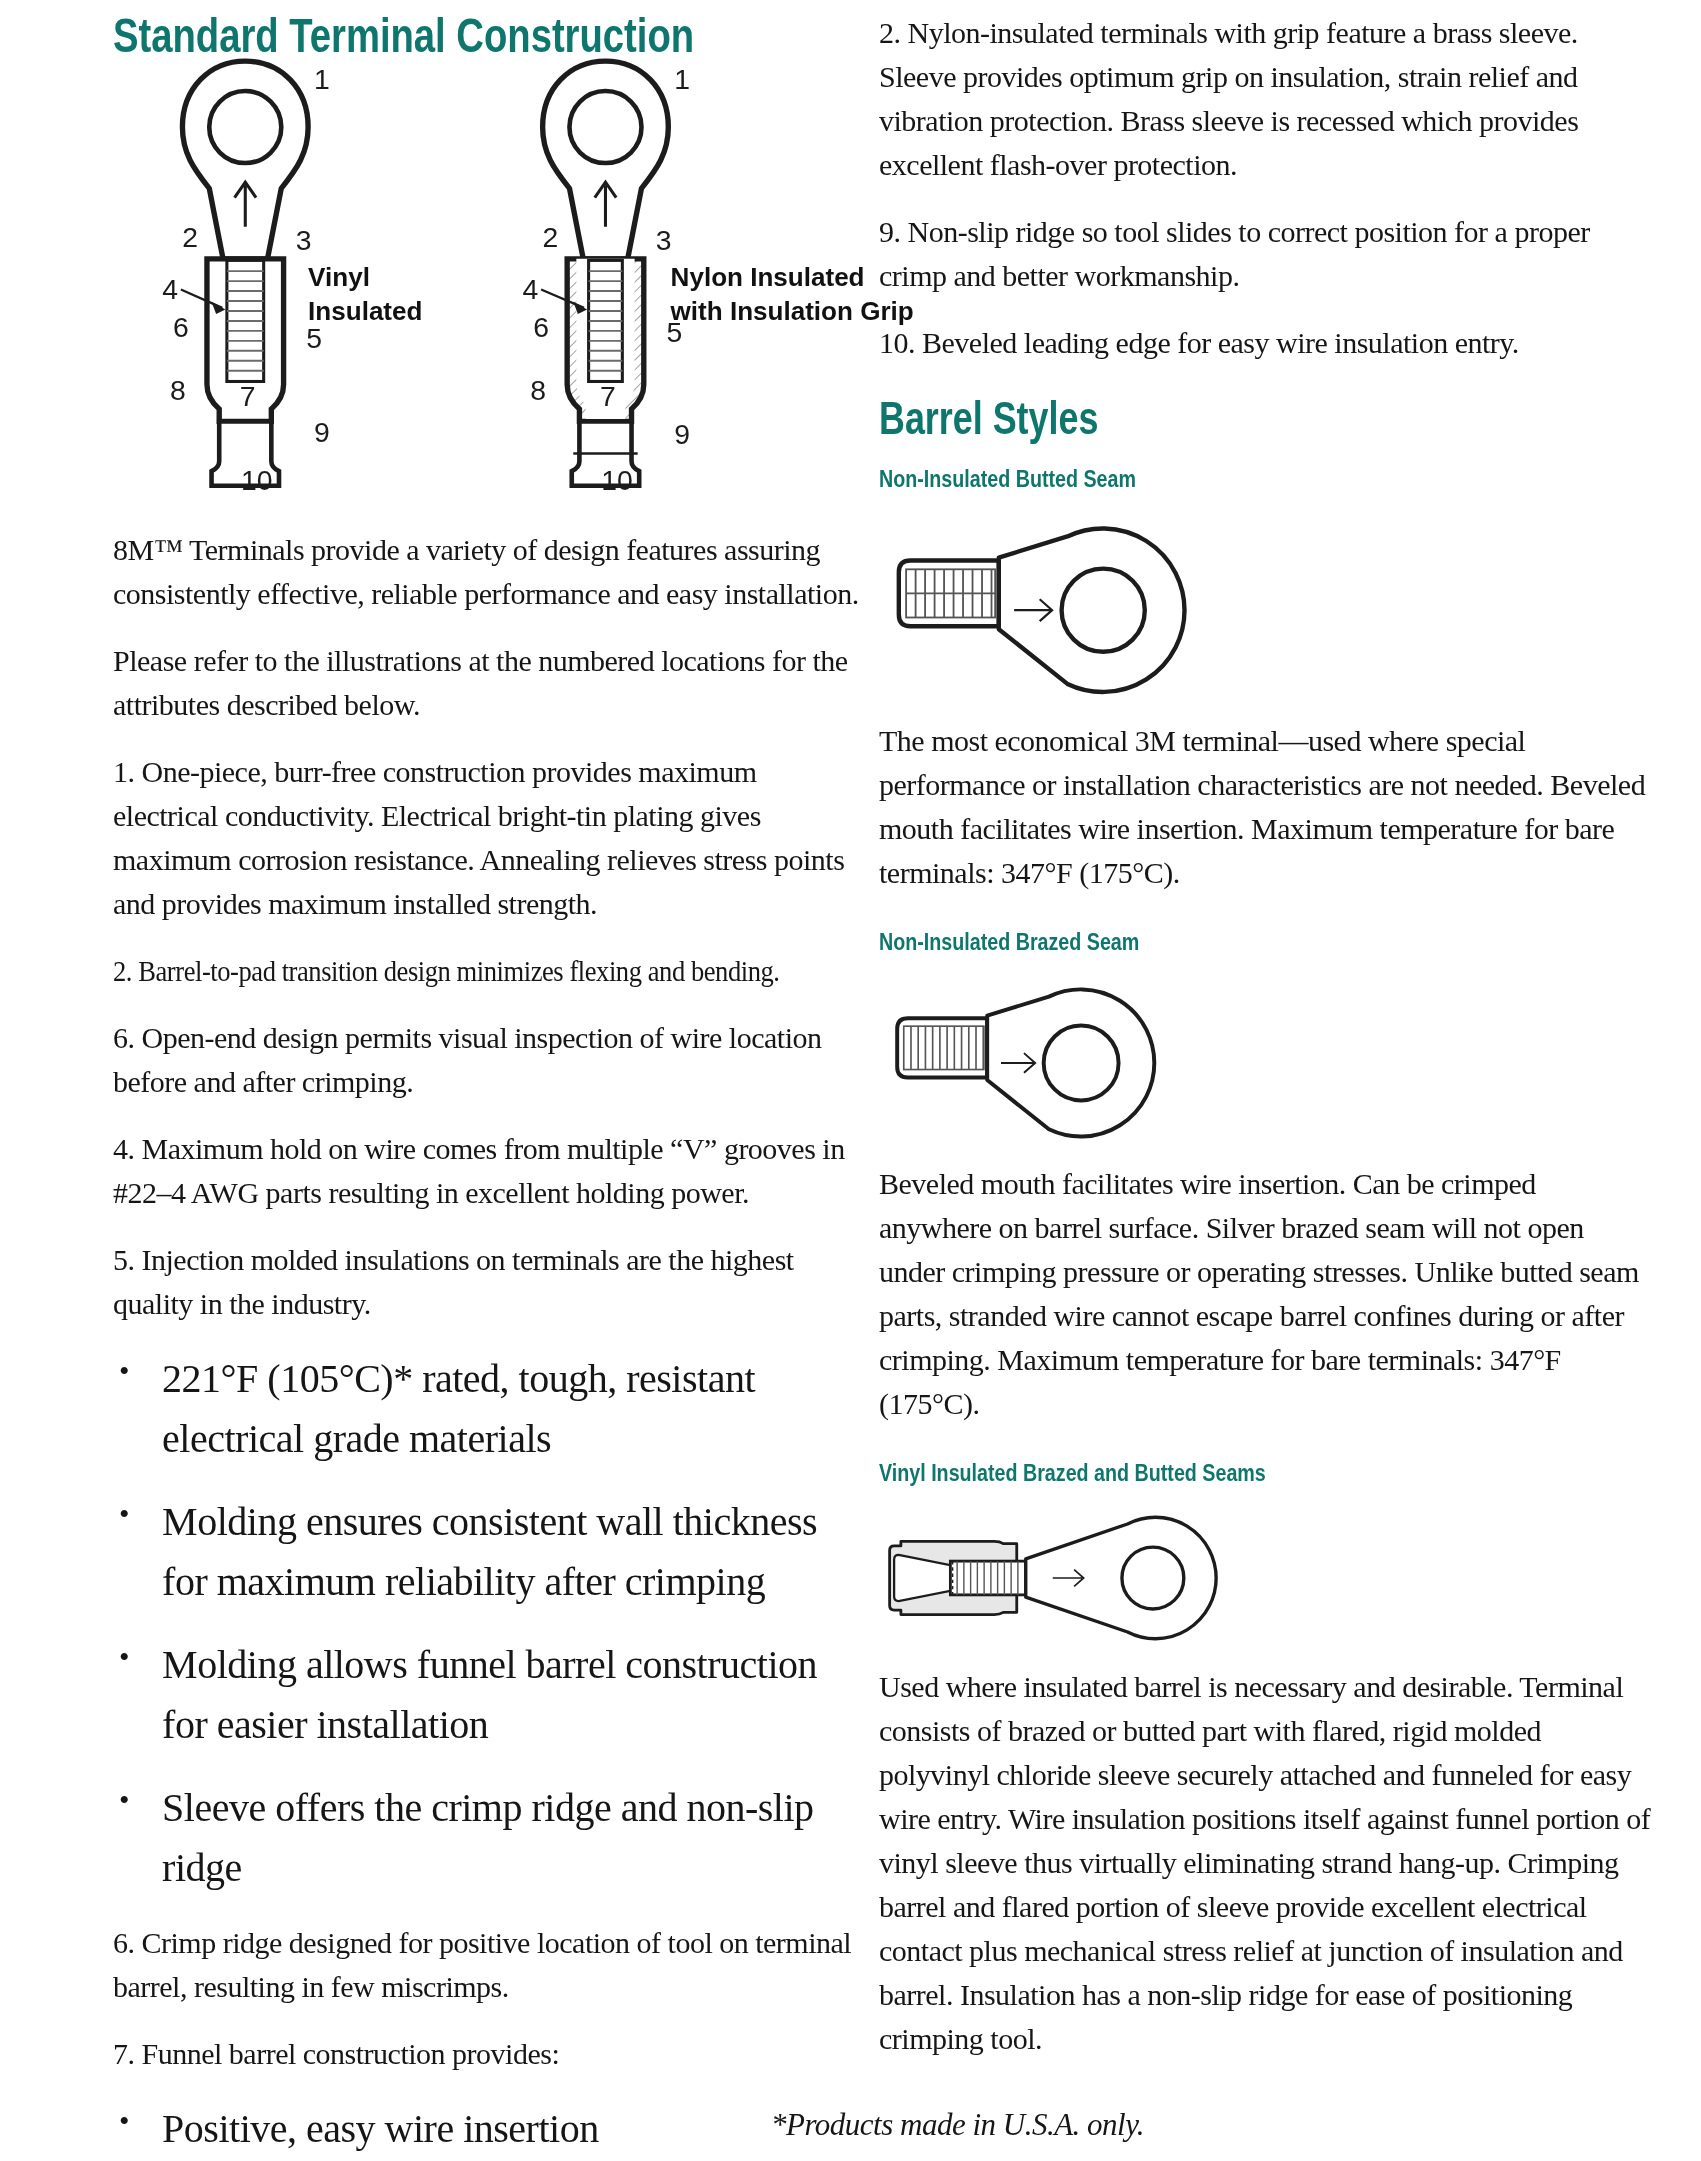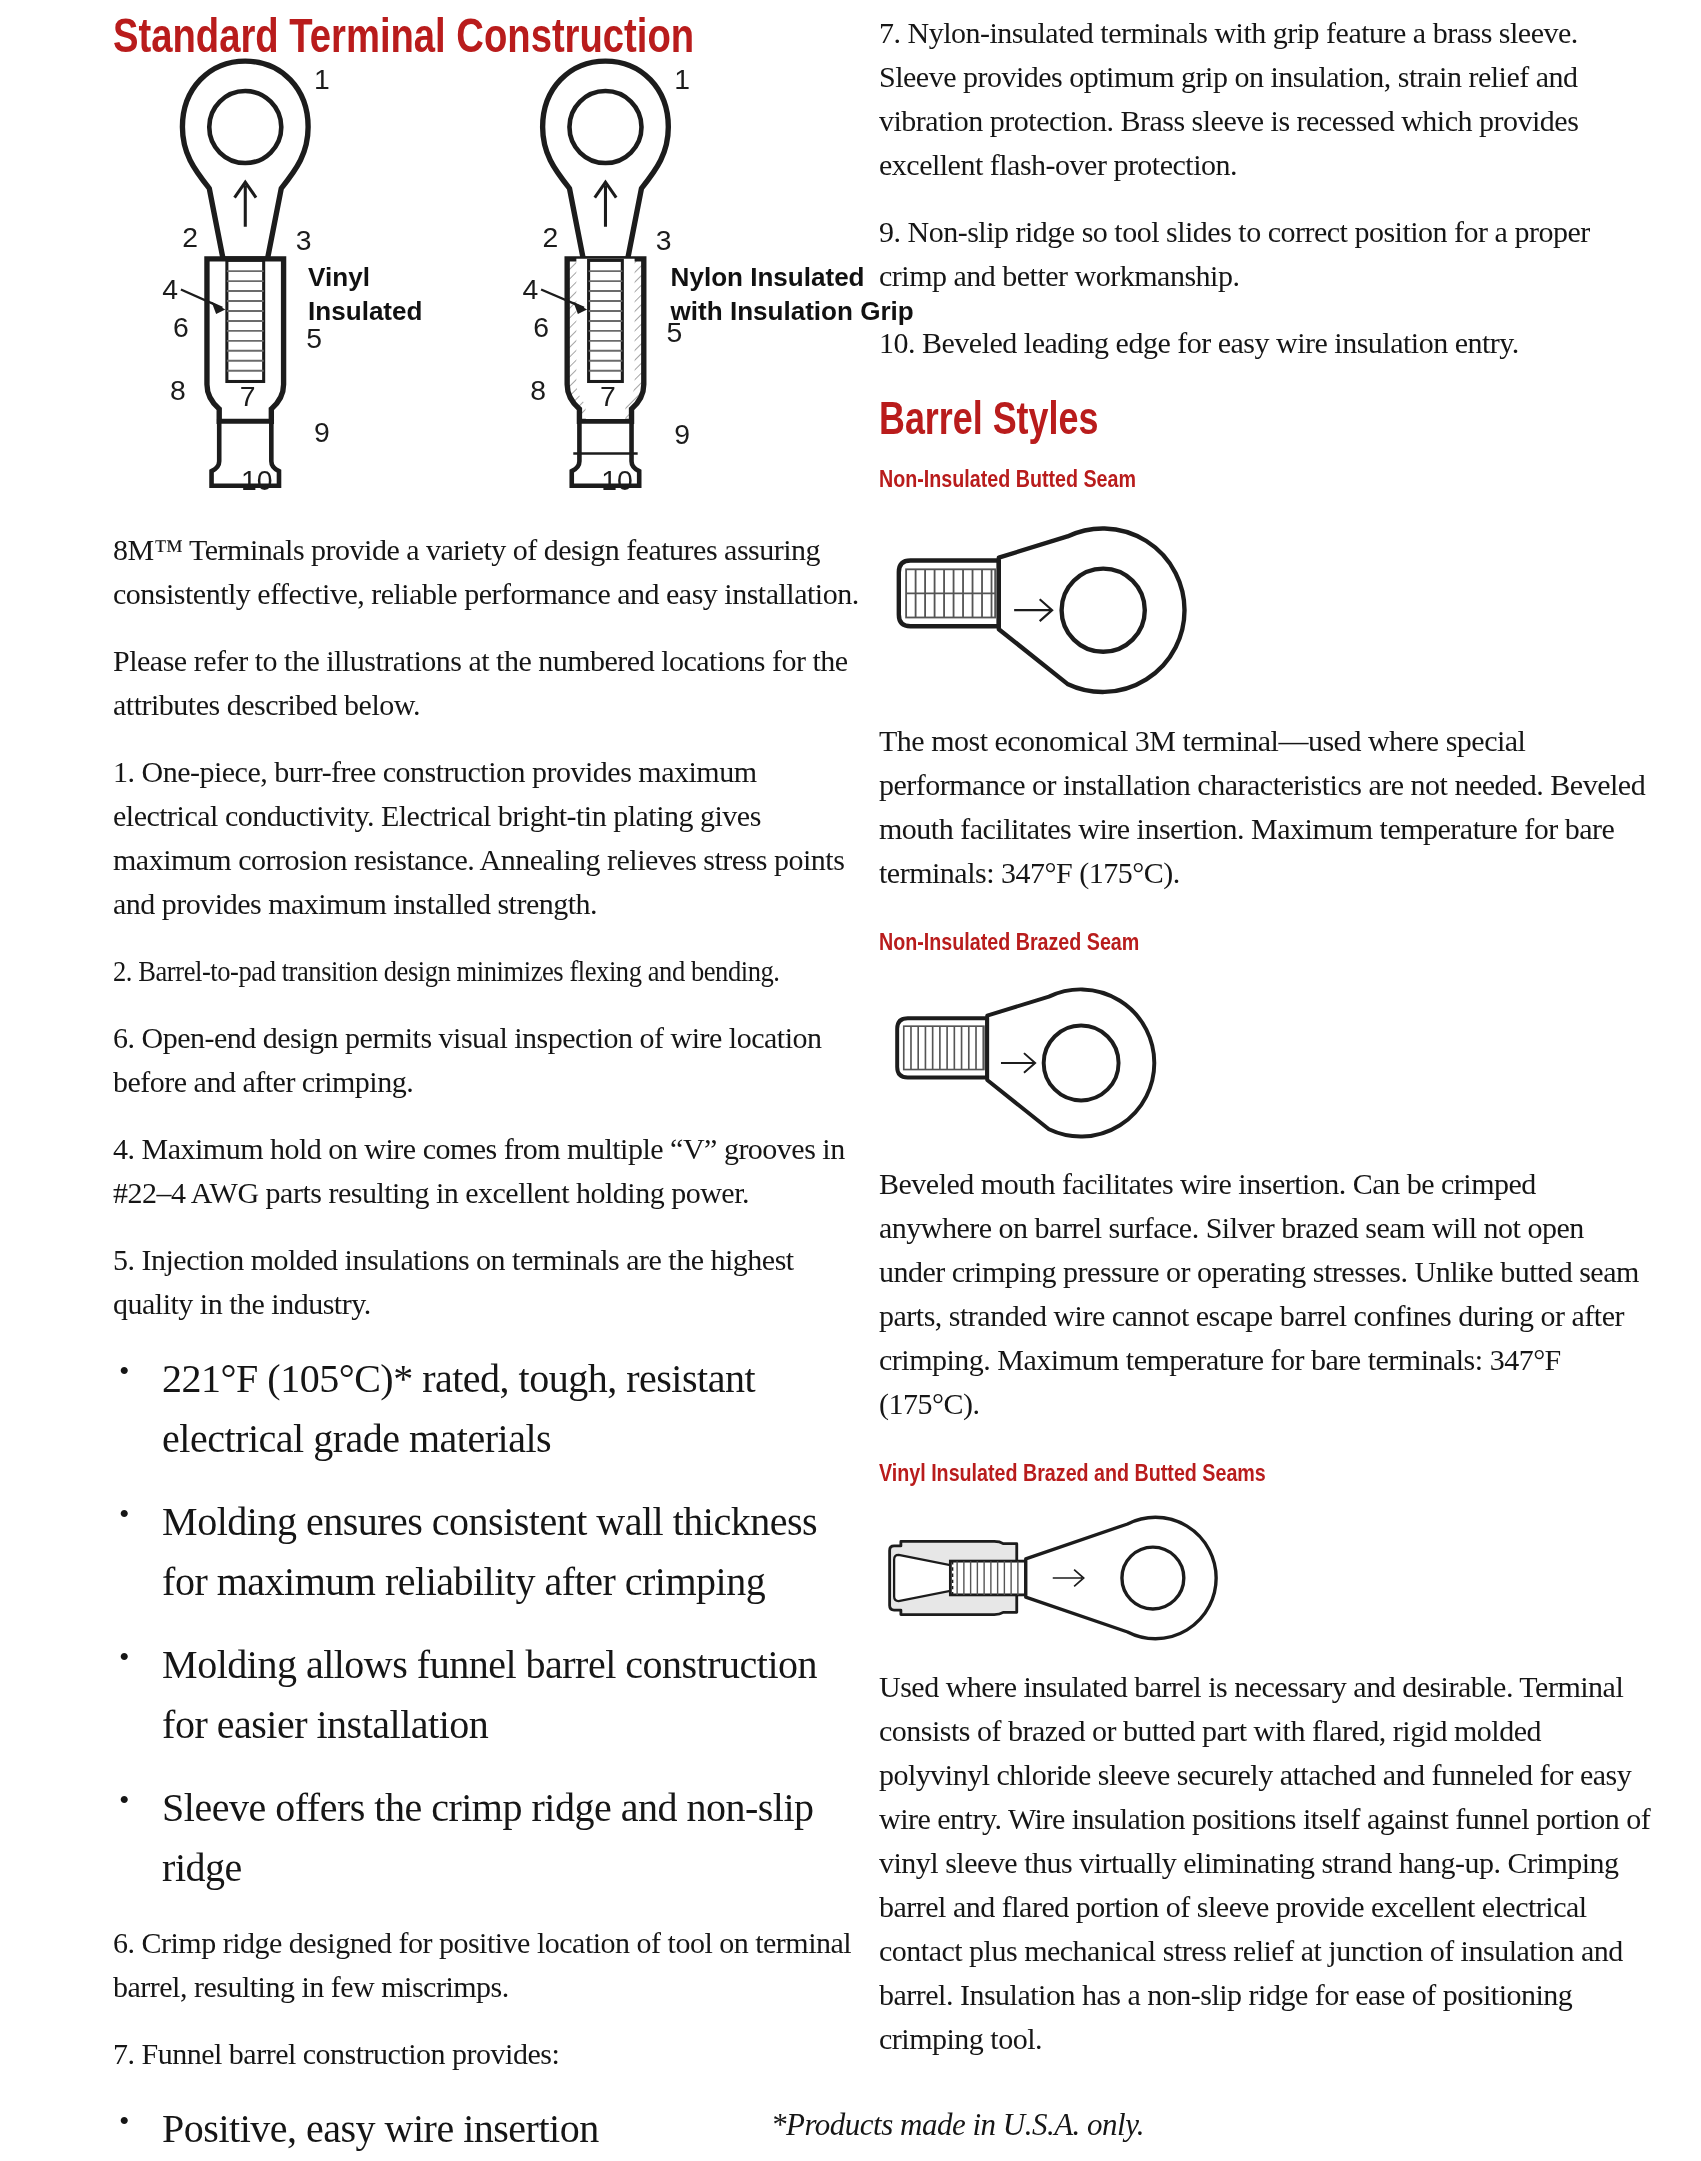--- a/index.html
+++ b/index.html
@@ -1,19 +1,19 @@
 <!DOCTYPE html>
 <html style="font-size:12.3px"><head>
 <meta charset="utf-8">
 <style>
   html,body{margin:0;padding:0;background:#ffffff;}
   .page{position:relative;width:1701px;height:2161px;background:#fff;overflow:hidden;
         color:#161616;font-family:"Liberation Serif",serif;}
   
-  h1,h2,h3{margin:0;font-family:"Liberation Sans",sans-serif;font-weight:bold;color:#b91c1c;}
+  h1,h2,h3{margin:0;font-family:"Liberation Sans",sans-serif;font-weight:bold;color:#0f766e;}
   .cond{display:inline-block;transform:scaleX(0.78);transform-origin:0 50%;white-space:nowrap;}
   h1{font-size:49px;line-height:54px;}
   h2{font-size:46px;line-height:55px;margin:10.7px 0 15.3px 0;}
   h3{font-size:24px;line-height:35px;margin:4.6px 0 12.3px 0;}
   h3 .cond{transform:scaleX(0.82);}
   
   .col p{font-size:30px;line-height:44px;letter-spacing:-0.5px;margin:0 0 23px 0;}
   .col{position:absolute;}
   .col.left{left:113px;top:528px;width:748px;}
   .col.right{left:879px;top:10.7px;width:773px;}
@@ -173,21 +173,21 @@
       <span class="dot">•</span>
       <span class="bt">Virtually no hang-ups of wire strands</span>
     </div>
     <div class="bullet">
       <span class="dot">•</span>
       <span class="bt">Wire twisting not necessary</span>
     </div>
   </div>
 
   <div class="col right">
-    <p>7. Nylon-insulated terminals with grip feature a brass sleeve. Sleeve provides optimum grip on insulation, strain relief and vibration protection. Brass sleeve is recessed which provides excellent flash-over protection.</p>
+    <p>2. Nylon-insulated terminals with grip feature a brass sleeve. Sleeve provides optimum grip on insulation, strain relief and vibration protection. Brass sleeve is recessed which provides excellent flash-over protection.</p>
     <p>9. Non-slip ridge so tool slides to correct position for a proper crimp and better workmanship.</p>
     <p class="gap-after">10. Beveled leading edge for easy wire insulation entry.</p>
 
     <h2><span class="cond">Barrel Styles</span></h2>
 
     <h3><span class="cond">Non-Insulated Butted Seam</span></h3>
     <svg class="hdiag" width="307" height="200" viewBox="0 28 420 274">
       <path class="shape" stroke-width="6" d="M157,100 L36,100 Q20,100 20,116 L20,174 Q20,190 36,190 L157,190 Z"></path>
       <rect x="30" y="112" width="122" height="66" fill="#fff" stroke="#555" stroke-width="2.5"></rect>
       <line x1="30" y1="145" x2="152" y2="145" stroke="#555" stroke-width="2.5"></line>

